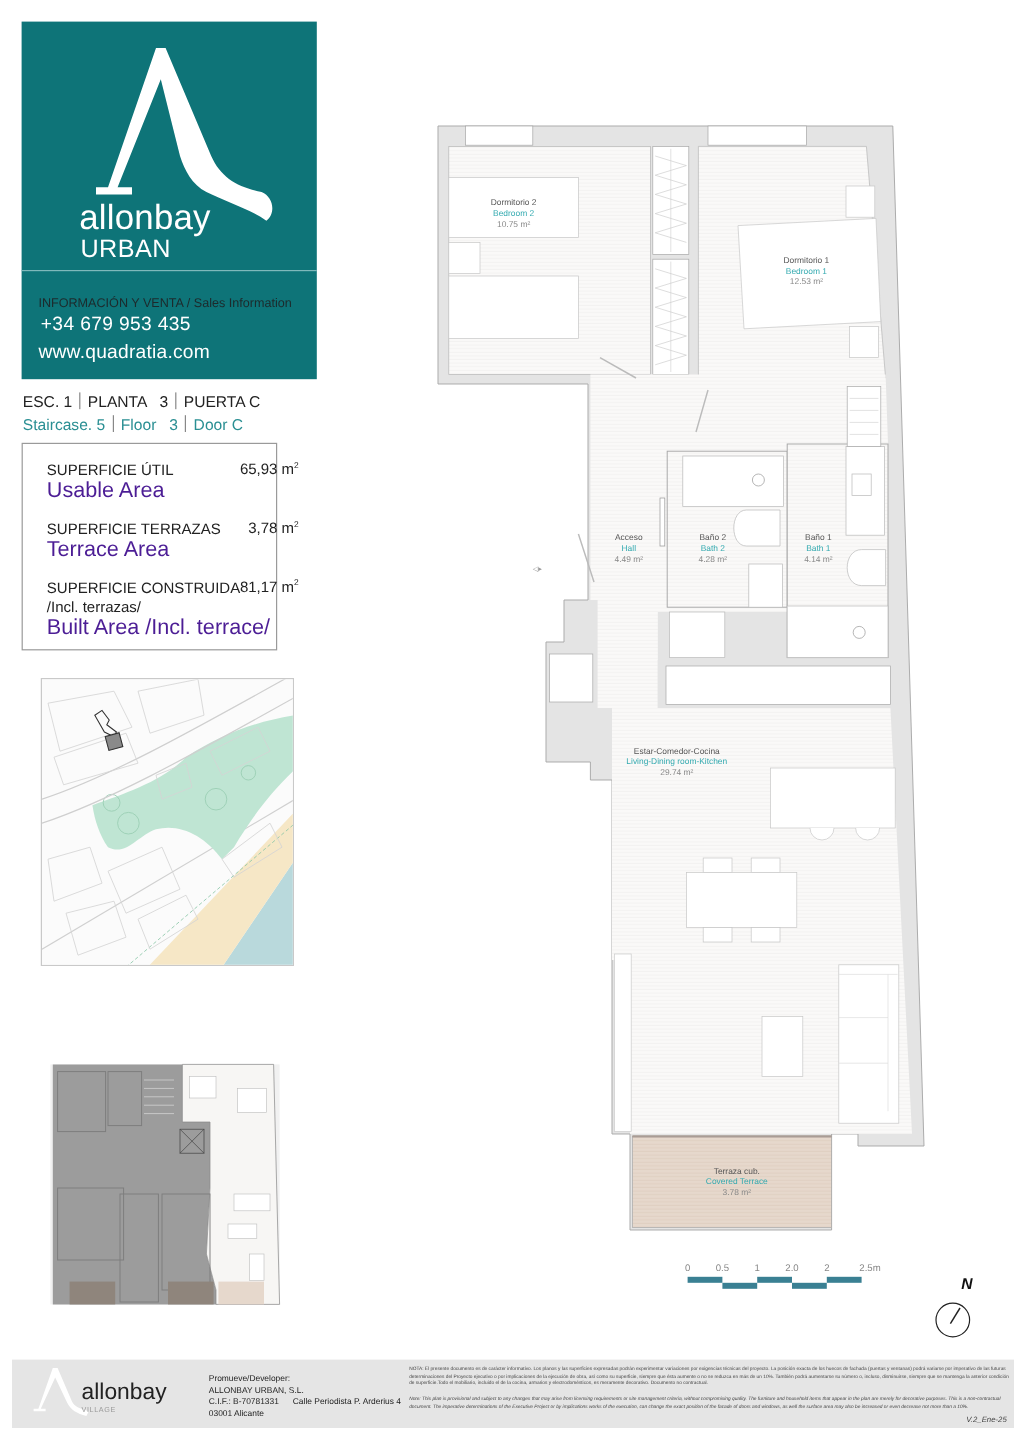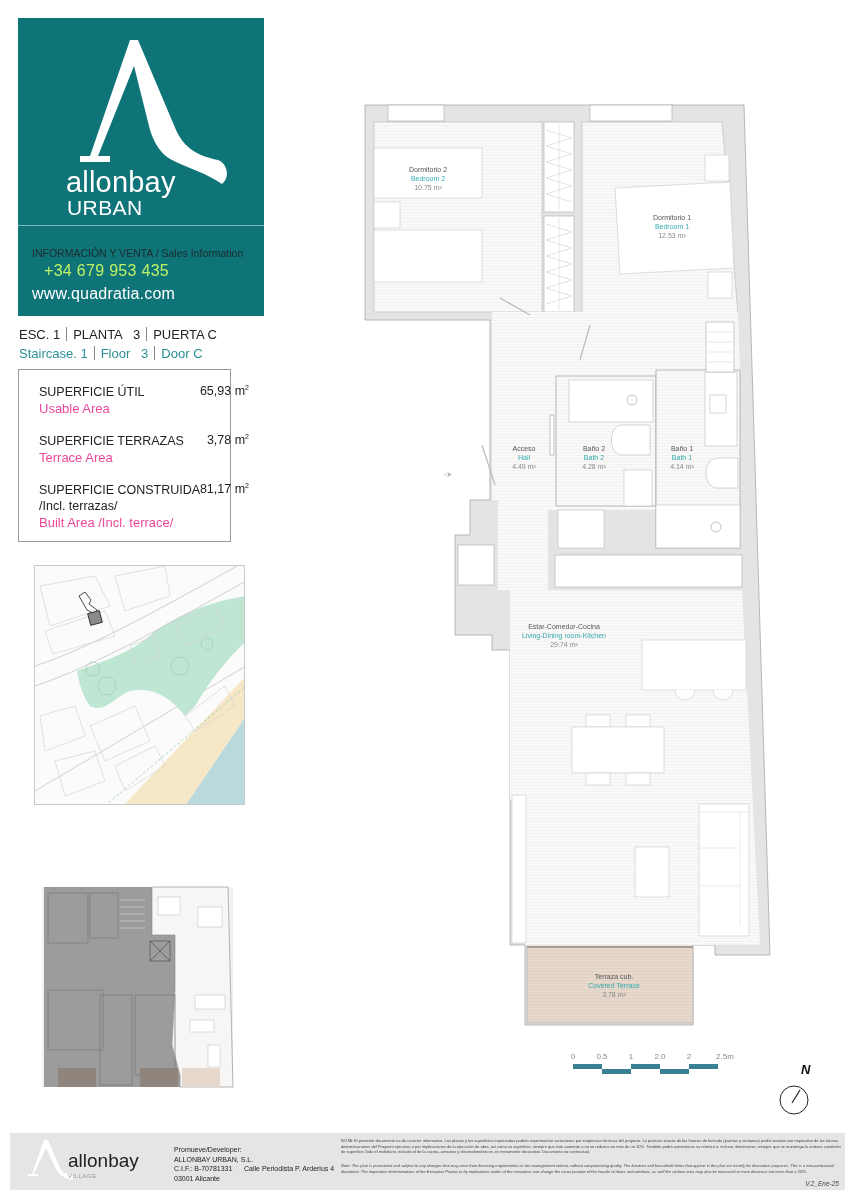--- a/index.html
+++ b/index.html
@@ -6,34 +6,34 @@
   html, body { width: 853px; height: 1200px; background: #ffffff; overflow: hidden; }
   body { position: relative; font-family: "Liberation Sans", sans-serif; color: #222; }
 
   
   .brand { position: absolute; left: 18px; top: 18px; width: 246px; height: 298px; background: #0e7478; }
   .brand-logo { position: absolute; left: 50px; top: 20px; width: 160px; height: 150px; }
   .brand-name { position: absolute; left: 48px; top: 148px; color: #fff; font-size: 29px; letter-spacing: 0.2px; }
   .brand-sub { position: absolute; left: 49px; top: 178px; color: #fff; font-size: 21px; letter-spacing: 0.4px; }
   .brand-divider { position: absolute; left: 0; top: 207px; width: 100%; height: 1px; background: #7fb9bb; }
   .brand-info-label { position: absolute; left: 14px; top: 229px; color: #1d2a2c; font-size: 10.5px; }
-  .brand-phone { position: absolute; left: 26px; top: 244px; color: #bef264; font-size: 16px; letter-spacing: 0.3px; }
+  .brand-phone { position: absolute; left: 16px; top: 244px; color: #ffffff; font-size: 16px; letter-spacing: 0.3px; }
   .brand-web { position: absolute; left: 14px; top: 267px; color: #fff; font-size: 16px; letter-spacing: 0.2px; }
 
   
   .unit-es { position: absolute; left: 19px; top: 327px; font-size: 13px; color: #222; }
   .unit-en { position: absolute; left: 19px; top: 346px; font-size: 13px; color: #2a8f93; }
   .unit-es span, .unit-en span { display: inline-block; }
   .sep { display: inline-block; width: 1px; height: 14px; background: #888; margin: 0 6px; vertical-align: -2px; }
 
   
   .areas { position: absolute; left: 18px; top: 369px; width: 213px; height: 173px; border: 1px solid #9a9a9a; }
   .area-row { position: absolute; left: 20px; width: 210px; }
   .area-es { font-size: 12.5px; color: #222; line-height: 16px; }
-  .area-en { font-size: 13px; color: #ec4899; line-height: 17px; }
+  .area-en { font-size: 18px; color: #4c1d95; line-height: 17px; }
   .area-val { position: absolute; right: 0; top: 0; font-size: 12.5px; color: #222; }
   .area-val sup { font-size: 7px; }
 
   
   .locmap { position: absolute; left: 34px; top: 565px; width: 211px; height: 240px; border: 1px solid #c9c9c9; overflow: hidden; background: #fbfbfb; }
 
   
   .keyplan { position: absolute; left: 40px; top: 885px; width: 195px; height: 205px; }
 
   
@@ -73,21 +73,21 @@
   <div class="brand-divider"></div>
   <div class="brand-info-label">INFORMACIÓN Y VENTA / Sales Information</div>
   <div class="brand-phone">+34 679 953 435</div>
   <div class="brand-web">www.quadratia.com</div>
 </div>
 
 <div class="unit-es">
   <span>ESC. 1</span><span class="sep"></span><span style="white-space:pre">PLANTA   3</span><span class="sep"></span><span>PUERTA C</span>
 </div>
 <div class="unit-en">
-  <span>Staircase. 1</span><span class="sep"></span><span style="white-space:pre">Floor   3</span><span class="sep"></span><span>Door C</span>
+  <span>Staircase. 5</span><span class="sep"></span><span style="white-space:pre">Floor   3</span><span class="sep"></span><span>Door C</span>
 </div>
 
 <div class="areas">
   <div class="area-row" style="top:14px">
     <div class="area-es">SUPERFICIE ÚTIL</div>
     <div class="area-en">Usable Area</div>
     <div class="area-val"><span>65,93 m</span><sup>2</sup></div>
   </div>
   <div class="area-row" style="top:63px">
     <div class="area-es">SUPERFICIE TERRAZAS</div>

